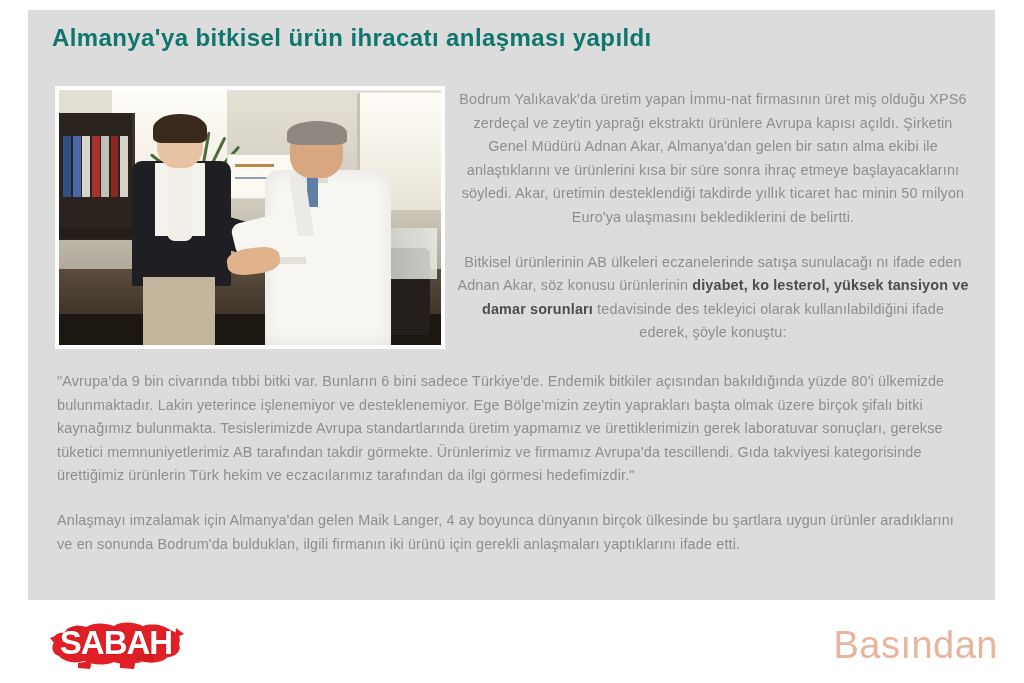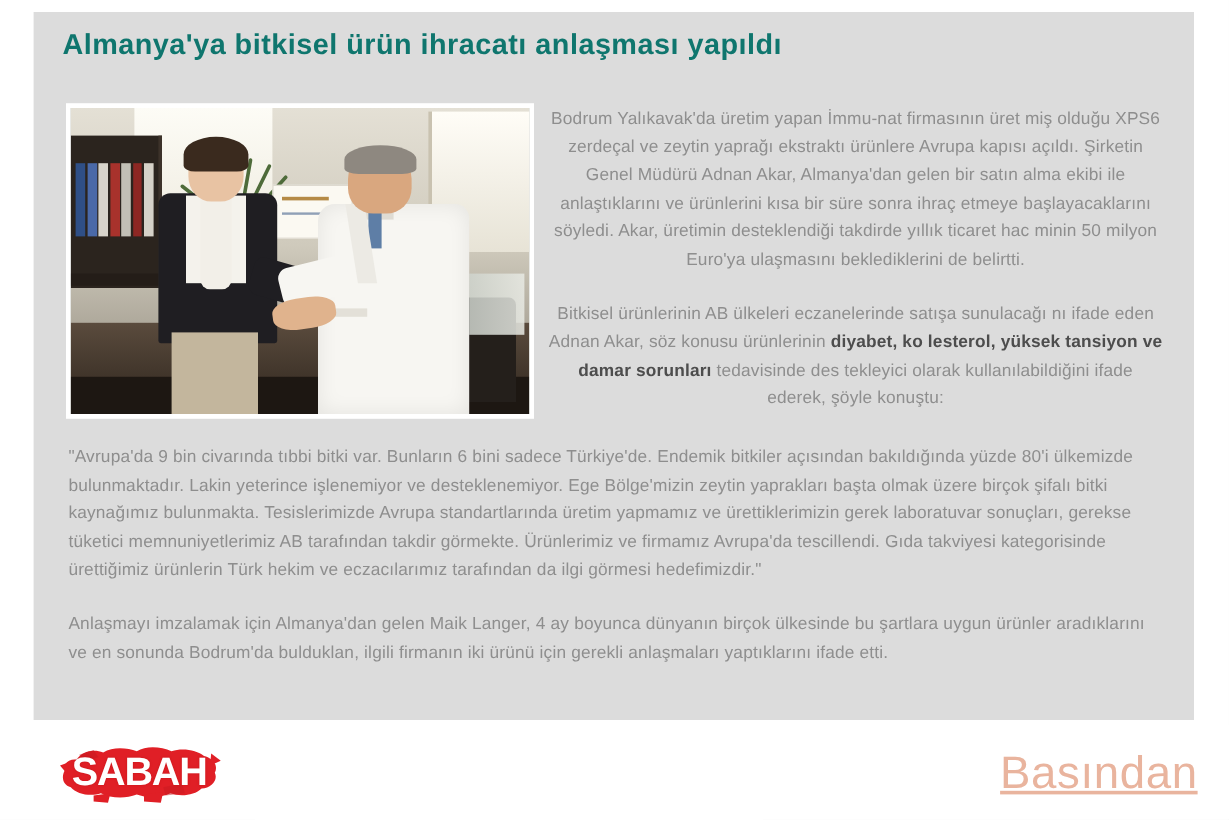--- a/index.html
+++ b/index.html
@@ -156,21 +156,20 @@
     white-space:nowrap;
   }
   .basindan{
     position:absolute;
     right:26px;top:20px;
     font-size:38px;
     color:#e9b49e;
     letter-spacing:.5px;
     white-space:nowrap;
     font-weight:normal;
-    text-decoration:underline;
   }
 </style>
 </head>
 <body>
 
 <div id="page">
 
   <div class="panel"></div>
 
   <div class="headline">Almanya'ya bitkisel ürün ihracatı anlaşması yapıldı</div>

